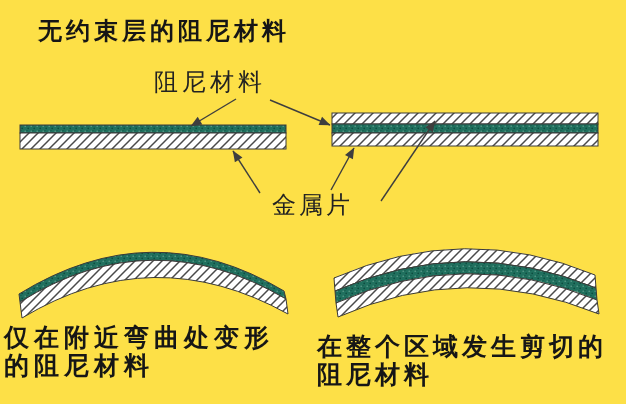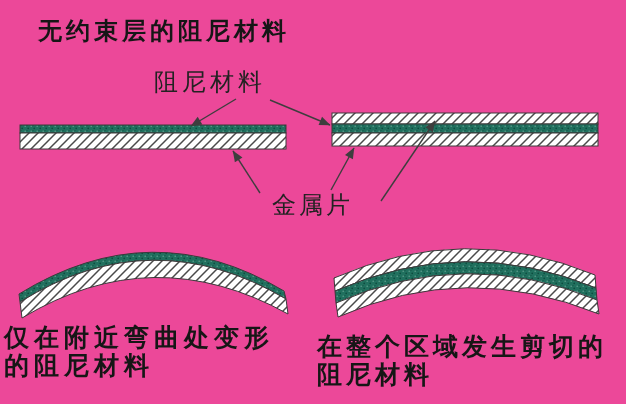--- a/index.html
+++ b/index.html
@@ -1,20 +1,20 @@
 <!DOCTYPE html>
 <html><head>
 <meta charset="utf-8">
 <style>
   html, body { margin: 0; padding: 0; background: #ffffff; }
   .canvas {
     position: relative;
     width: 626px;
     height: 404px;
-    background: #ec4899;
+    background: #fde047;
     overflow: hidden;
     font-family: "DejaVu Sans", "Liberation Sans", sans-serif;
     color: #161616;
   }
   .t { position: absolute; white-space: nowrap; }
   .bold { font-weight: bold; }
   .title-left  { left: 38px;  top: 15px;  font-size: 24px; letter-spacing: 4px; }
   .title-right { left: 330px; top: 11px;  font-size: 24px; letter-spacing: 4px; }
   .lbl-damping { left: 154px; top: 66px;  font-size: 24px; letter-spacing: 4px; font-weight: 400; color: #222; }
   .lbl-metal   { left: 272px; top: 189px; font-size: 24px; letter-spacing: 3px; font-weight: 400; color: #222; }

